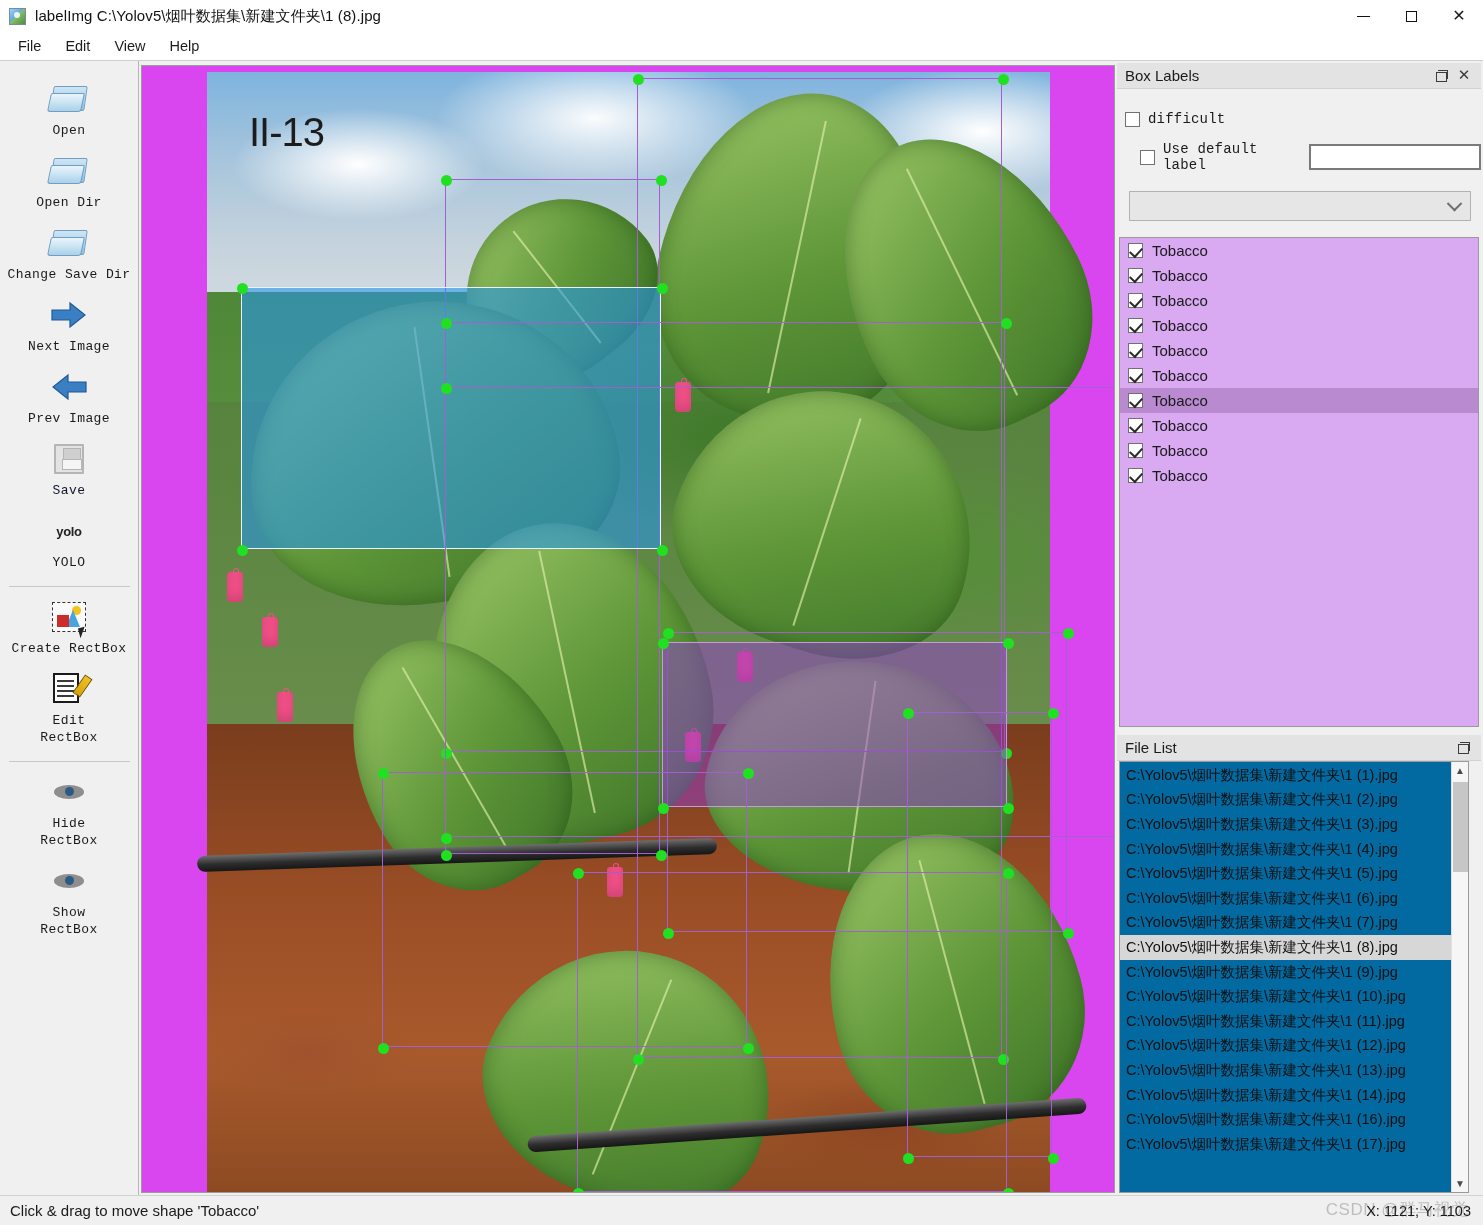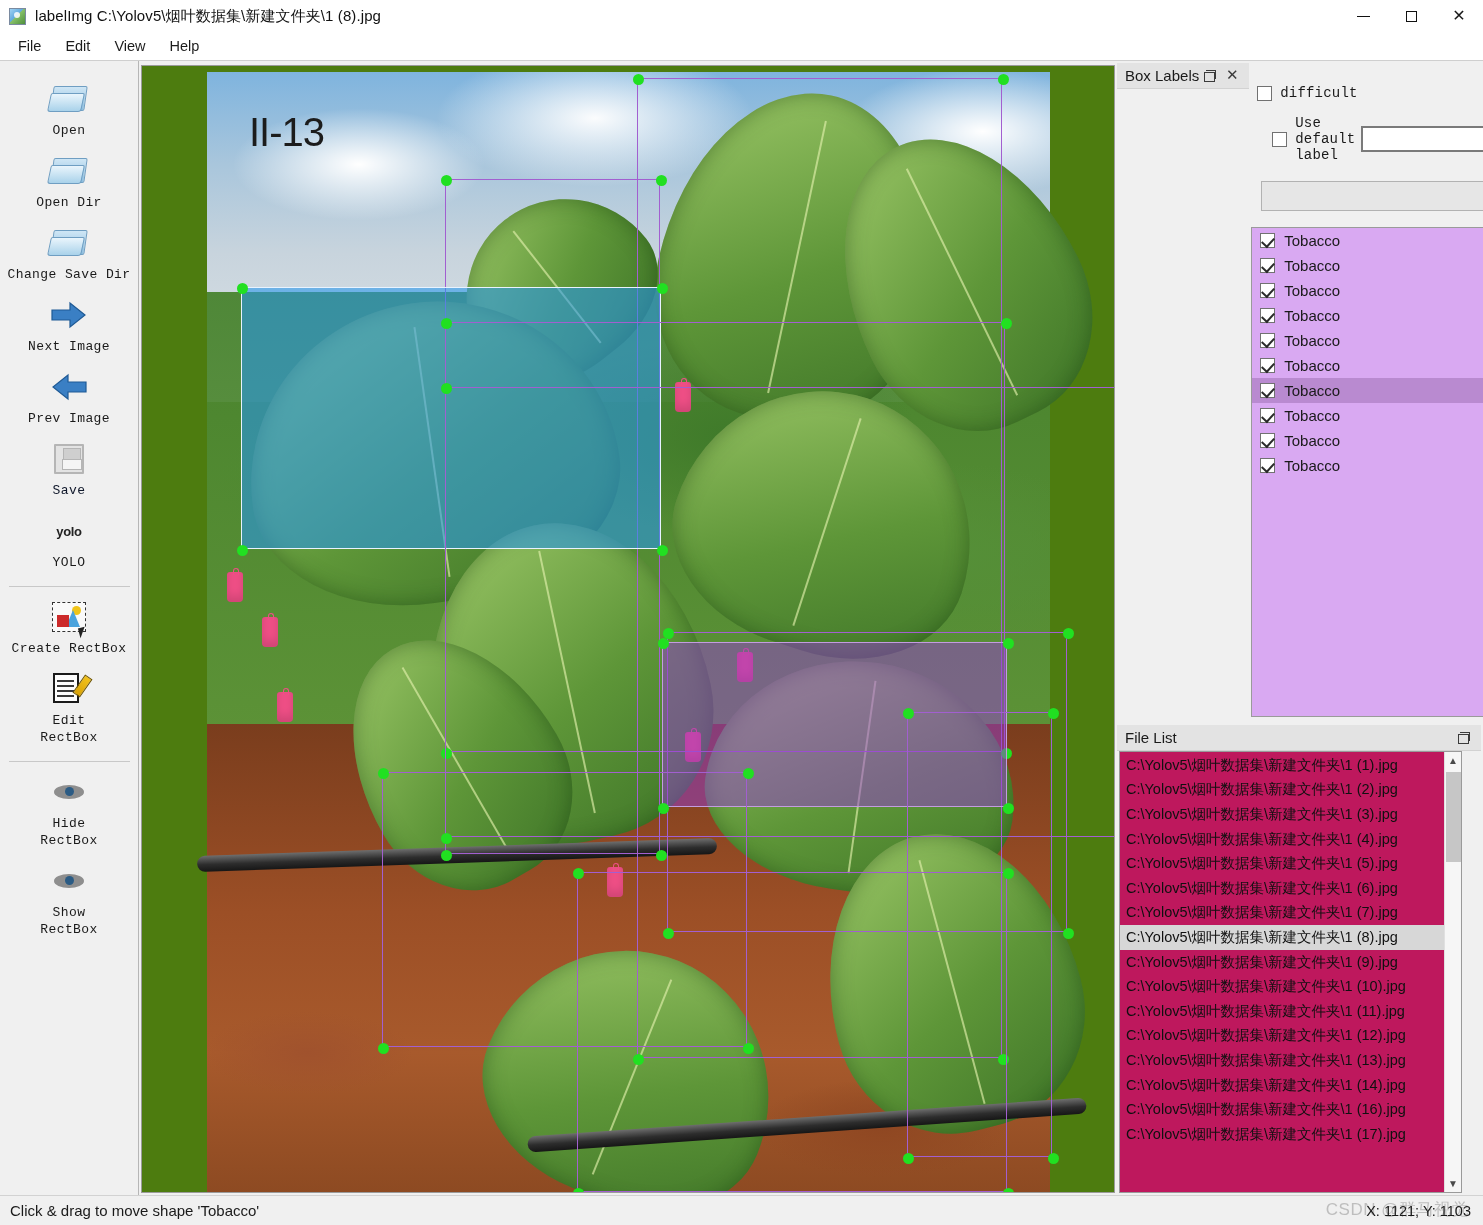--- a/index.html
+++ b/index.html
@@ -161,21 +161,21 @@
 
   
   .canvas-wrap {
     flex: 1; min-width: 0;
     background: #f0f0f0;
     padding: 4px 2px 2px 2px;
     display: flex;
   }
   .canvas-frame {
     flex: 1;
-    background: #4d7c0f;
+    background: #d946ef;
     border: 1px solid #9b9b9b;
     position: relative;
     overflow: hidden;
     text-decoration: underline;
   }
   .photo {
     position: absolute;
     left: 65px; top: 6px;
     width: 843px; height: 1122px;
   }
@@ -246,21 +246,21 @@
     background:#21e021; margin:-5.5px 0 0 -5.5px;
   }
 
   
   .dock {
     width: 366px; flex: none;
     background: #f0f0f0;
     display: flex; flex-direction: column;
     padding: 2px 2px 2px 0;
   }
-  .panel { display: flex; flex-direction: row; min-height: 0; }
+  .panel { display: flex; flex-direction: column; min-height: 0; }
   .panel-title {
     height: 26px; flex: none;
     background: #e3e3e3;
     display: flex; align-items: center;
     padding: 0 6px 0 8px;
     border-bottom: 1px solid #d2d2d2;
   }
   .panel-title .t { font-size: 15px; color:#1a1a1a; flex:1; }
   .panel-title .pbtn {
     width: 22px; height: 22px;
@@ -309,22 +309,22 @@
   .label-item {
     height: 25px; display:flex; align-items:center; gap:9px;
     padding-left: 8px; background:#d9a9f2;
   }
   .label-item.sel { background:#b98ad0; }
   .label-item .lbl { font-size:15px; color:#1a1a1a; }
   .label-item .chk { width:15px; height:15px; }
 
   .filelist-panel { margin-top: 8px; flex:1; display:flex; flex-direction:column; min-height:0; }
   .filelist {
-    flex:1; min-height:0; background:#be185d;
-    border:1px solid #9a9a9a; margin: 0 19px 0 2px;
+    flex:1; min-height:0; background:#0369a1;
+    border:1px solid #9a9a9a; margin: 0 12px 0 2px;
     display:flex; overflow:hidden; position:relative;
   }
   .filelist-items { flex:1; min-width:0; padding-top:1px; overflow:hidden; }
   .file-item {
     height: 24.6px; display:flex; align-items:center;
     padding-left: 6px; font-size: 14.5px; color:#101010; white-space:nowrap;
   }
   .file-item.sel { background:#d7d7d7; }
   .vscroll {
     width: 17px; flex:none; background:#f6f6f6; border-left:1px solid #e0e0e0;

